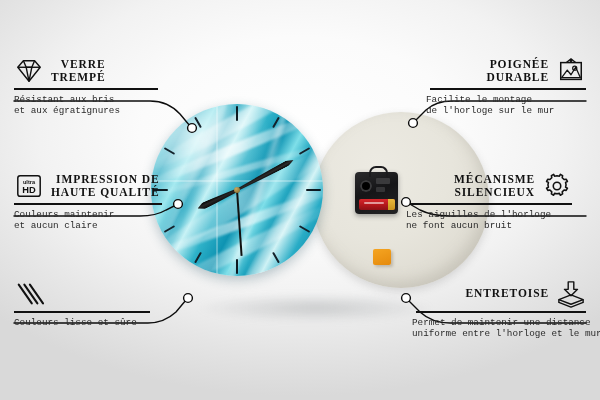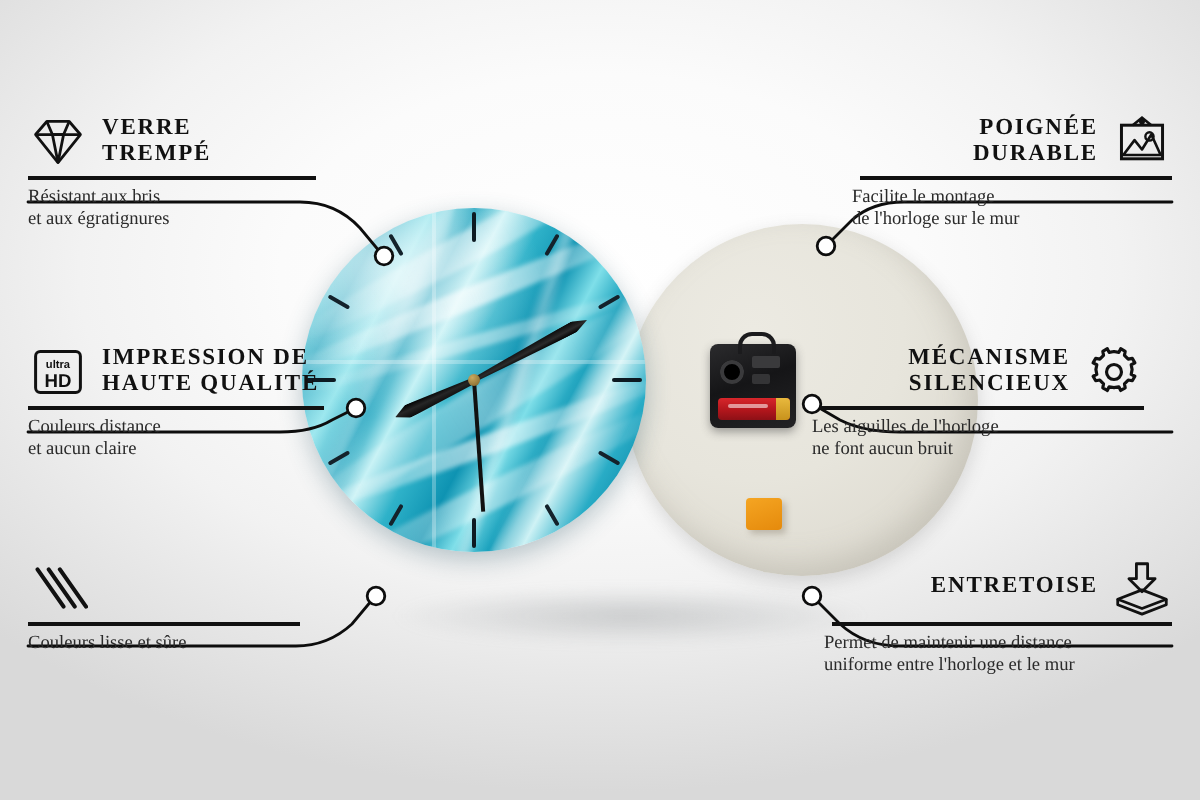--- a/index.html
+++ b/index.html
@@ -90,25 +90,25 @@
 
   
   .callout{position:absolute;}
   .ct-row{display:flex;align-items:center;gap:7px;}
   .ct-right .ct-row{justify-content:flex-end;}
   .ct-title{
     font-family:"Liberation Serif", serif;
     font-weight:bold;font-size:11.5px;letter-spacing:.9px;color:#111;line-height:13.5px;
     text-transform:uppercase;white-space:nowrap;
   }
-  .ct-left .ct-title{text-align:left;}
+  .ct-left .ct-title{text-align:right;}
   .ct-right .ct-title{text-align:right;}
   .ct-rule{height:1.6px;background:#111;margin:3px 0 4px 0;}
   .ct-sub{
-    font-family:Liberation Serif, serif;
+    font-family:Liberation Mono, monospace;
     font-size:9.3px;color:#2a2a2a;line-height:11.4px;white-space:nowrap;
   }
   .ct-right .ct-sub{text-align:left;}
   .ico{width:30px;height:28px;flex:0 0 30px;display:block;}
   .ico svg{display:block;width:30px;height:28px;}
 
   .lines{position:absolute;left:0;top:0;width:600px;height:400px;pointer-events:none;}
 </style>
 </head>
 <body>
@@ -240,21 +240,21 @@
           <text x="16" y="13" font-family="Liberation Sans, sans-serif" font-size="6" font-weight="bold" text-anchor="middle" fill="#111">ultra</text>
           <text x="16" y="23" font-family="Liberation Sans, sans-serif" font-size="10" font-weight="bold" text-anchor="middle" fill="#111">HD</text>
         </svg>
       </span>
       <span>
         <div class="ct-title">IMPRESSION DE</div>
         <div class="ct-title">HAUTE QUALITÉ</div>
       </span>
     </div>
     <div class="ct-rule" style="width:148px;"></div>
-    <div class="ct-sub">Couleurs distance</div>
+    <div class="ct-sub">Couleurs maintenir</div>
     <div class="ct-sub">et aucun claire</div>
   </div>
 
   <div class="callout ct-left" style="left:14px;top:280px;width:140px;">
     <div class="ct-row">
       <span class="ico">
         <svg viewBox="0 0 32 30">
             <g stroke="#111" stroke-width="2.2" stroke-linecap="round">
           <line x1="5" y1="5" x2="19" y2="25"></line>
               <line x1="11" y1="5" x2="25" y2="25"></line>

